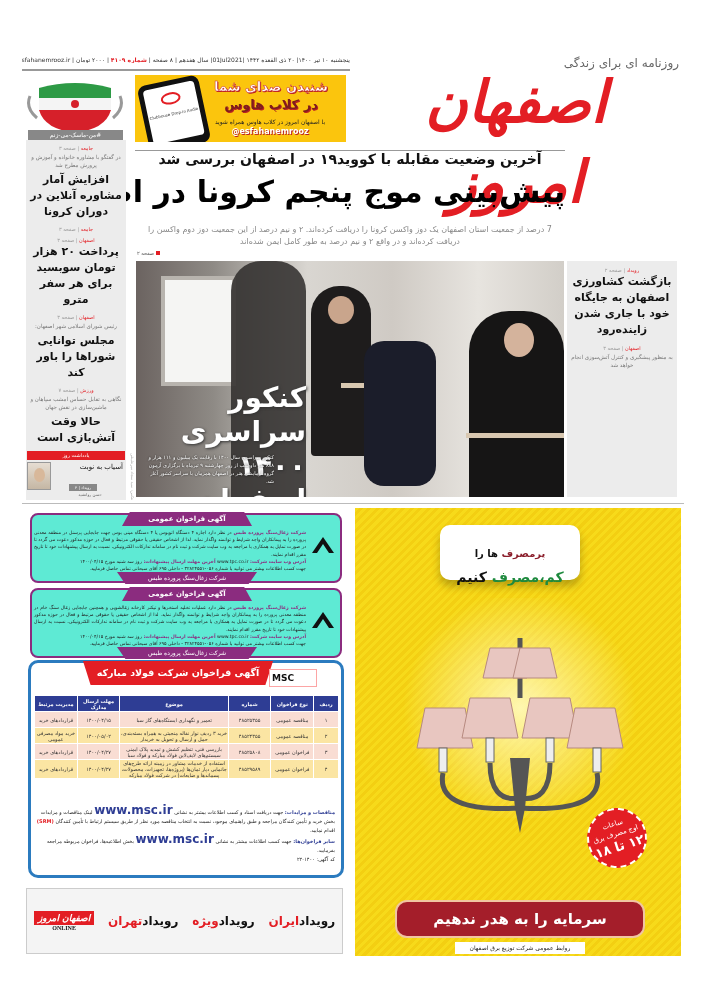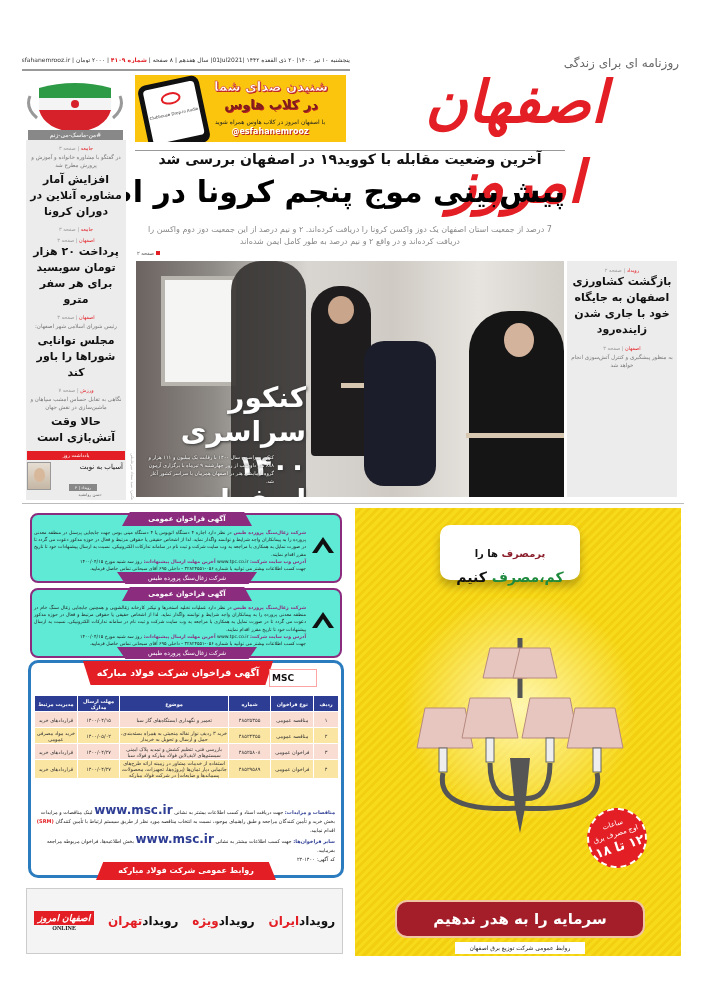--- a/index.html
+++ b/index.html
@@ -304,21 +304,20 @@
     <span class="url">www.msc.ir</span>
     <span>لینک مناقصات و مزایدات بخش خرید و تأمین کنندگان مراجعه و طبق راهنمای موجود، نسبت به انتخاب مناقصه مورد نظر از طریق سیستم ارتباط با تأمین کنندگان</span>
     <span class="srm">(SRM)</span>
     <span>اقدام نمایید.</span><br>
     <b>سایر فراخوان‌ها:</b>
     <span>جهت کسب اطلاعات بیشتر به نشانی</span>
     <span class="url">www.msc.ir</span>
     <span>بخش اطلاعیه‌ها، فراخوان مربوطه مراجعه بفرمایید.</span><br>
     <span>کد آگهی: ۱۴۰۰-۲۲</span>
   </div>
-  <div class="foot">روابط عمومی شرکت فولاد مبارکه</div>
 </div>
 
 <div class="abs brands">
   <div class="brand"><span>رویداد</span><span class="r">ایران</span></div>
   <div class="brand"><span>رویداد</span><span class="r">ویژه</span></div>
   <div class="brand"><span>رویداد</span><span class="r">تهران</span></div>
   <div class="brand">
       <div class="brand-online">اصفهان امروز</div>
       <div class="brand-online-sub">ONLINE</div>
     </div>

